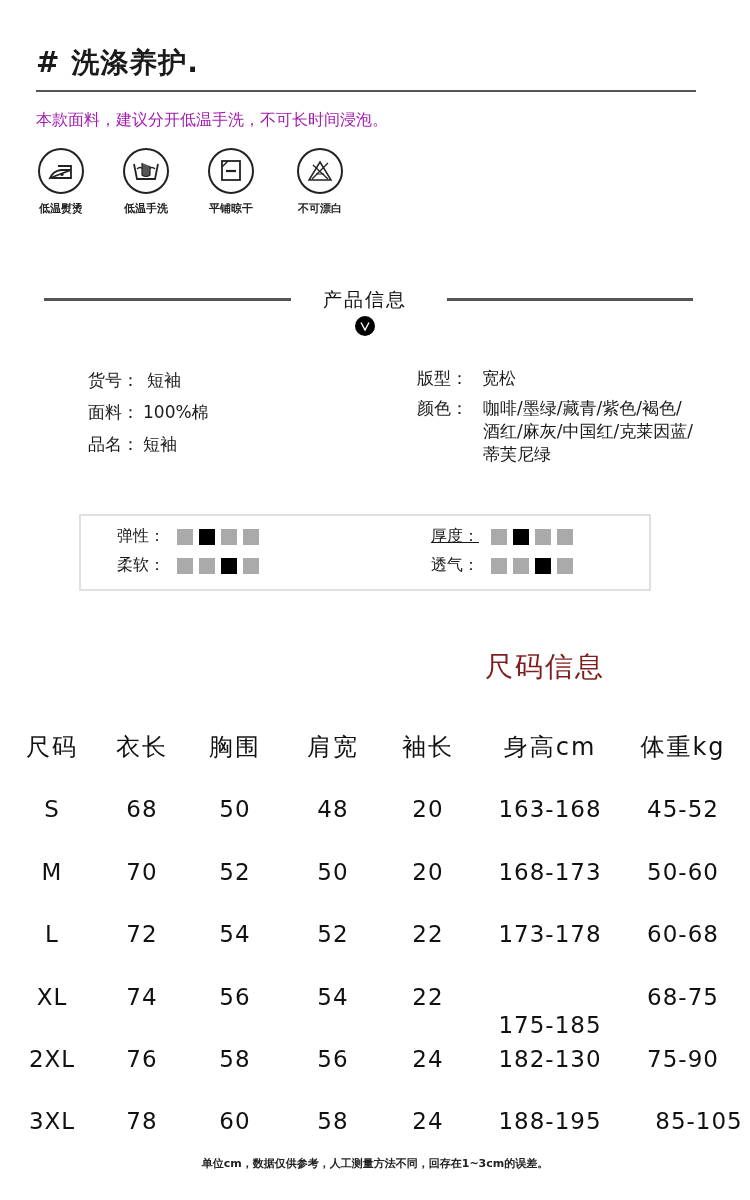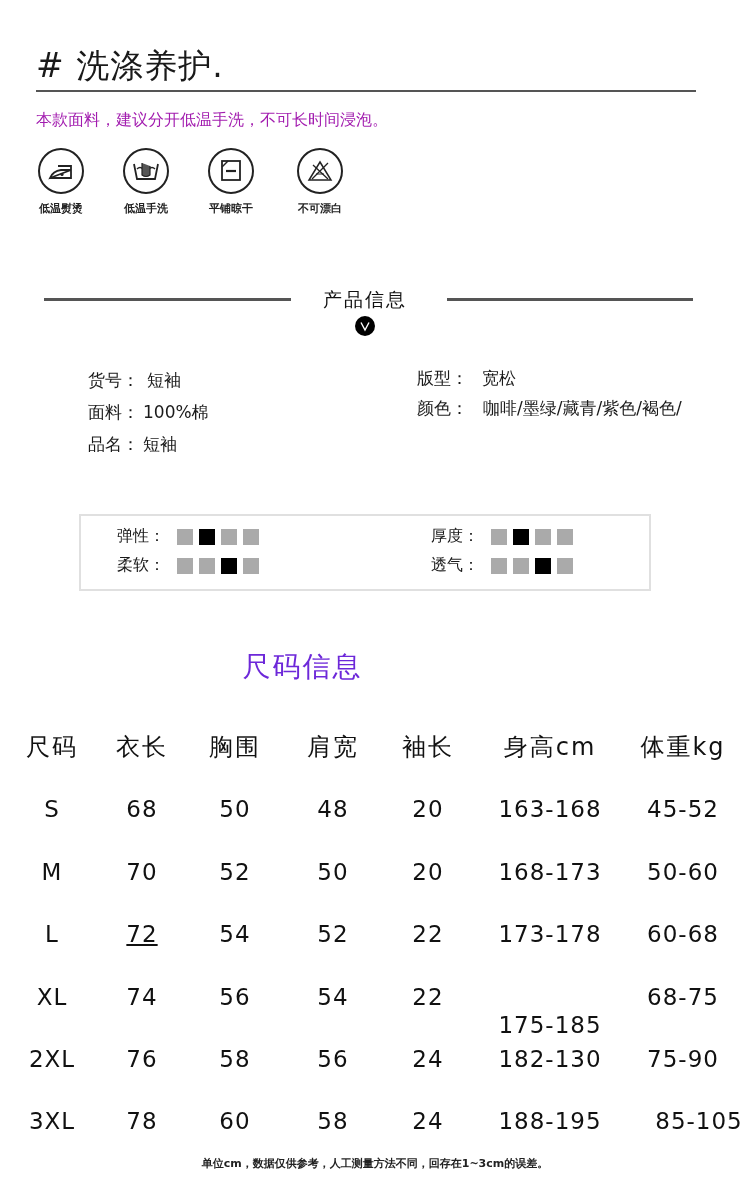--- a/index.html
+++ b/index.html
@@ -1,21 +1,21 @@
 <!DOCTYPE html>
 <html><head>
   <meta charset="utf-8">
   <style>
     * { margin: 0; padding: 0; box-sizing: border-box; }
     html, body { width: 750px; height: 1200px; background: #ffffff; overflow: hidden; }
     body { position: relative; font-family: "DejaVu Sans", "Liberation Sans", sans-serif; color: #111; }
     .abs { position: absolute; }
 
     
-    .care-title { left: 36px; top: 44px; font-size: 33px; font-weight: normal; color: #1a1a1a; letter-spacing: 1px; white-space: nowrap; }
+    .care-title { left: 36px; top: 44px; font-size: 28px; font-weight: bold; color: #1a1a1a; letter-spacing: 1px; white-space: nowrap; }
     .care-rule { left: 36px; top: 90px; width: 660px; height: 2px; background: #555; }
     .care-desc { left: 36px; top: 110px; font-size: 16px; color: #a21caf; white-space: nowrap; }
     .care-icon { width: 46px; text-align: center; }
     .care-icon .circle { width: 46px; height: 46px; border: 2px solid #222; border-radius: 50%; position: relative; margin: 0 auto; }
     .care-icon svg { position: absolute; left: 0; top: 0; }
     .care-label { font-size: 11px; font-weight: bold; color: #222; white-space: nowrap; text-align: center; margin-top: 7px; width: 70px; margin-left: -12px; }
 
     
     .pi-rule { height: 3px; background: #555; top: 298px; }
     .pi-title { left: 290px; width: 150px; top: 287px; text-align: center; font-size: 19px; color: #111; letter-spacing: 2px; }
@@ -28,21 +28,21 @@
     .colors { left: 483px; top: 397px; font-size: 17px; line-height: 23px; color: #1a1a1a; width: 265px; }
 
     
     .rating-box { left: 79px; top: 514px; width: 572px; height: 77px; border: 2px solid #e0e0e0; }
     .rating { font-size: 16px; color: #1a1a1a; white-space: nowrap; display: flex; align-items: center; }
     .rating .lbl { width: 60px; }
     .sq { width: 16px; height: 16px; background: #aaaaaa; margin-right: 6px; display: inline-block; }
     .sq.on { background: #000; }
 
     
-    .size-title { left: 0; width: 605px; top: 648px; text-align: center; font-size: 28px; color: #6d28d9; letter-spacing: 2px; }
+    .size-title { left: 0; width: 605px; top: 648px; text-align: right; font-size: 28px; color: #7f1d1d; letter-spacing: 2px; }
     .col { text-align: center; width: 130px; font-family: "DejaVu Sans", sans-serif; }
     .th { font-size: 24px; color: #111; top: 731px; letter-spacing: 2px; }
     .td { font-size: 23px; color: #111; letter-spacing: 1px; }
     .footnote { left: 0; width: 750px; top: 1156px; text-align: center; font-size: 11px; font-weight: bold; color: #222; }
   </style>
 </head>
 <body>
 
 <div class="abs care-title"># 洗涤养护.</div>
 <div class="abs care-rule"></div>
@@ -109,39 +109,41 @@
 <div class="abs info-row" style="left:88px; top:433px;">
   <span class="info-label">品名：</span><span class="info-value" style="margin-left:4px">短袖</span>
 </div>
 
 <div class="abs info-row" style="left:417px; top:367px;">
   <span class="info-label">版型：</span><span class="info-value" style="margin-left:14px">宽松</span>
 </div>
 <div class="abs info-row" style="left:417px; top:397px;">颜色：</div>
 <div class="abs colors">
   <div>咖啡/墨绿/藏青/紫色/褐色/</div>
+  <div>酒红/麻灰/中国红/克莱因蓝/</div>
+  <div>蒂芙尼绿</div>
 </div>
 
 <div class="abs rating-box"></div>
 
 <div class="abs rating" style="left:117px; top:526px;">
   <span class="lbl">弹性：</span>
   <span class="sq"></span>
     <span class="sq on"></span>
     <span class="sq"></span>
     <span class="sq"></span>
 </div>
 <div class="abs rating" style="left:117px; top:555px;">
   <span class="lbl">柔软：</span>
   <span class="sq"></span>
     <span class="sq"></span>
     <span class="sq on"></span>
     <span class="sq"></span>
 </div>
-<div class="abs rating" style="left:431px; top:526px;">
+<div class="abs rating" style="left:431px; top:526px;text-decoration:underline;">
   <span class="lbl">厚度：</span>
   <span class="sq"></span>
     <span class="sq on"></span>
     <span class="sq"></span>
     <span class="sq"></span>
 </div>
 <div class="abs rating" style="left:431px; top:555px;">
   <span class="lbl">透气：</span>
   <span class="sq"></span>
     <span class="sq"></span>
@@ -176,21 +178,21 @@
     <div class="abs col td" style="left:77px;  top:859px;">70</div>
     <div class="abs col td" style="left:170px; top:859px;">52</div>
     <div class="abs col td" style="left:268px; top:859px;">50</div>
     <div class="abs col td" style="left:363px; top:859px;">20</div>
     <div class="abs col td" style="left:485px; top:859px;">168-173</div>
     <div class="abs col td" style="left:618px; top:859px;">50-60</div>
   </div>
 
   <div>
     <div class="abs col td" style="left:-13px; top:921px;">L</div>
-    <div class="abs col td" style="left:77px;  top:921px;text-decoration:underline;">72</div>
+    <div class="abs col td" style="left:77px;  top:921px;">72</div>
     <div class="abs col td" style="left:170px; top:921px;">54</div>
     <div class="abs col td" style="left:268px; top:921px;">52</div>
     <div class="abs col td" style="left:363px; top:921px;">22</div>
     <div class="abs col td" style="left:485px; top:921px;">173-178</div>
     <div class="abs col td" style="left:618px; top:921px;">60-68</div>
   </div>
 
   <div>
     <div class="abs col td" style="left:-13px; top:984px;">XL</div>
     <div class="abs col td" style="left:77px;  top:984px;">74</div>

